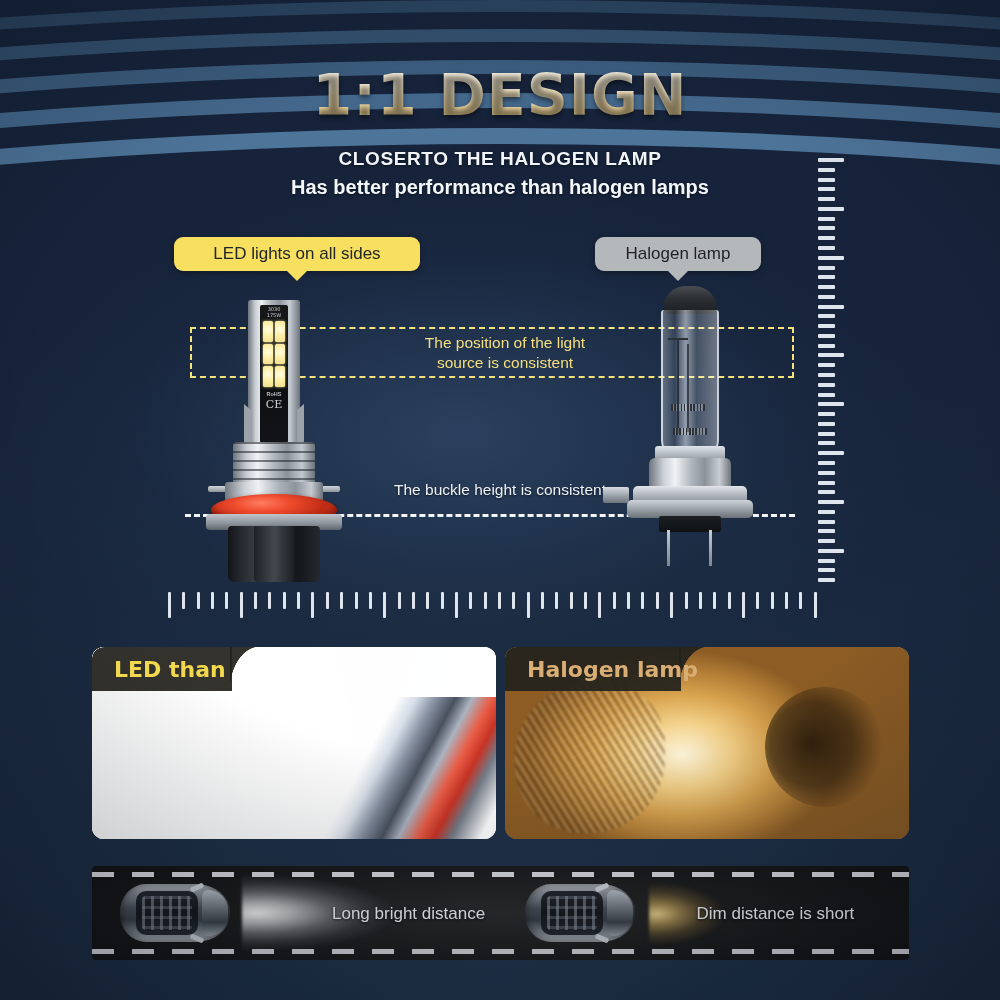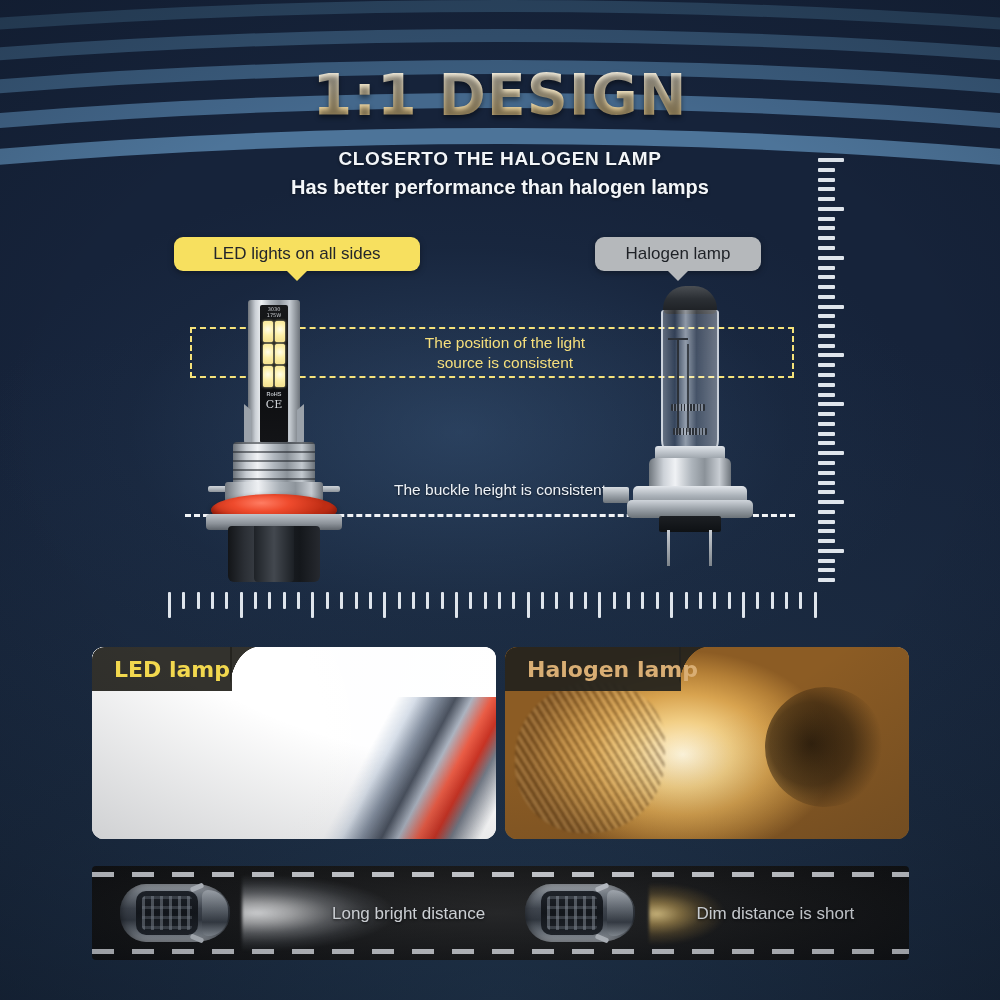--- a/index.html
+++ b/index.html
@@ -609,21 +609,21 @@
     <div class="hal-dark"></div>
     <div class="hal-pin-l"></div>
     <div class="hal-pin-r"></div>
   </div>
 
   <div class="panel panel-led">
     <div class="panel-led-photo"></div>
     <div class="panel-led-bulbimg"></div>
     <div class="panel-led-glow"></div>
     <div class="ribbon ribbon-led">
-      <span>LED  lamp</span>
+      <span>LED  than</span>
     </div>
   </div>
 
   <div class="panel panel-hal">
     <div class="panel-hal-photo"></div>
     <div class="ribbon ribbon-hal">
       <span>Halogen lamp</span>
     </div>
   </div>
 

